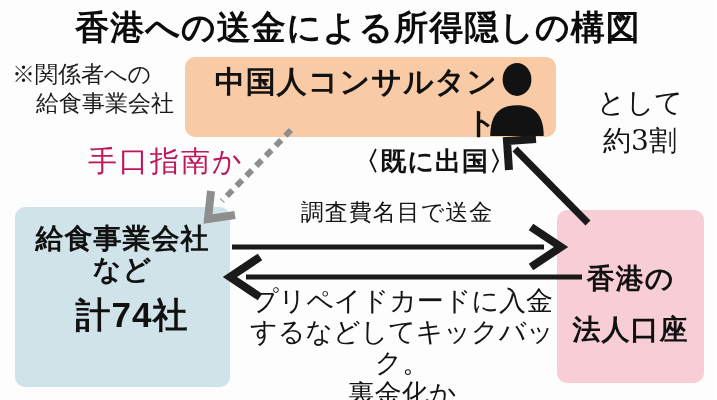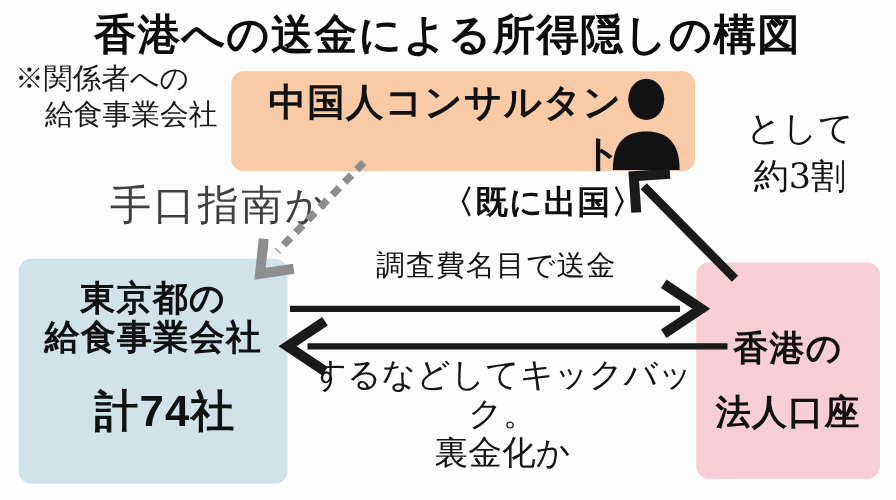--- a/index.html
+++ b/index.html
@@ -8,50 +8,50 @@
     overflow:hidden;
     font-family:"Liberation Sans",sans-serif;color:#111;
   }
   .serif{font-family:"DejaVu Serif","Liberation Serif",serif;}
   .abs{position:absolute;}
   #title{
     left:0;right:0;top:5px;text-align:center;
     font-size:34px;font-weight:bold;letter-spacing:1px;color:#0c0c0c;
   }
   #note{
-    left:12px;top:48px;font-size:23px;line-height:29px;color:#1a1a1a;
+    left:12px;top:60px;font-size:23px;line-height:29px;color:#1a1a1a;
   }
   #note .l2{padding-left:24px;}
   .box{border-radius:10px;}
   #consultant-box{
     left:185px;top:57px;width:371px;height:80px;background:#f8cba6;
     text-align:right;
   }
   #consultant-label{
     margin-top:5px;font-size:30px;font-weight:bold;letter-spacing:1px;
     padding-right:58px;
   }
   #consultant-sub{
     margin-top:0px;font-size:26px;letter-spacing:1px;padding-right:40px;font-weight:bold;
   }
   #person-icon{position:absolute;right:8px;top:5px;width:62px;height:74px;}
   #fee-label{
     left:573px;top:84px;width:134px;text-align:center;
     font-size:28px;line-height:38px;color:#141414;
   }
   #guidance-label{
-    left:88px;top:142px;font-size:33px;letter-spacing:2px;color:#404040;
+    left:88px;top:142px;font-size:29px;letter-spacing:2px;color:#be185d;
   }
   #tokyo-box{
     left:15px;top:207px;width:215px;height:180px;background:#cfe3e9;
     text-align:center;padding-top:0;
   }
   #tokyo-box .line{font-size:28px;font-weight:bold;line-height:31px;letter-spacing:1px;}
   #tokyo-box .line:first-child{margin-top:16px;}
-  #tokyo-total{font-size:35px;font-weight:bold;margin-top:21px;letter-spacing:1px;padding-left:19px;}
+  #tokyo-total{font-size:35px;font-weight:bold;margin-top:7px;letter-spacing:1px;padding-left:19px;}
   #send-label{
     left:232px;top:197px;width:330px;text-align:center;
     font-size:23px;letter-spacing:1px;color:#141414;
   }
   #kickback-label{
     left:228px;top:285px;width:348px;text-align:center;
     font-size:27px;line-height:31px;color:#141414;
   }
   #hongkong-box{
     left:557px;top:210px;width:147px;height:173px;background:#f7ced5;
@@ -83,28 +83,29 @@
   </div>
 
   <div id="fee-label" class="abs serif">
     <div>として</div>
     <div>約3割</div>
   </div>
 
   <div id="guidance-label" class="abs serif">手口指南か</div>
 
   <div id="tokyo-box" class="abs box">
-    <div class="line">東京都の</div>
     <div class="line">給食事業会社</div>
+    <div class="line">など</div>
     <div id="tokyo-total">計74社</div>
   </div>
 
   <div id="send-label" class="abs serif">調査費名目で送金</div>
 
   <div id="kickback-label" class="abs serif">
+    <div>プリペイドカードに入金</div>
     <div>するなどしてキックバック。</div>
     <div>裏金化か</div>
   </div>
 
   <div id="hongkong-box" class="abs box">
     <div class="line">香港の</div>
     <div class="line">法人口座</div>
   </div>
 
   <svg id="arrow-layer" width="717" height="400" viewBox="0 0 717 400">

